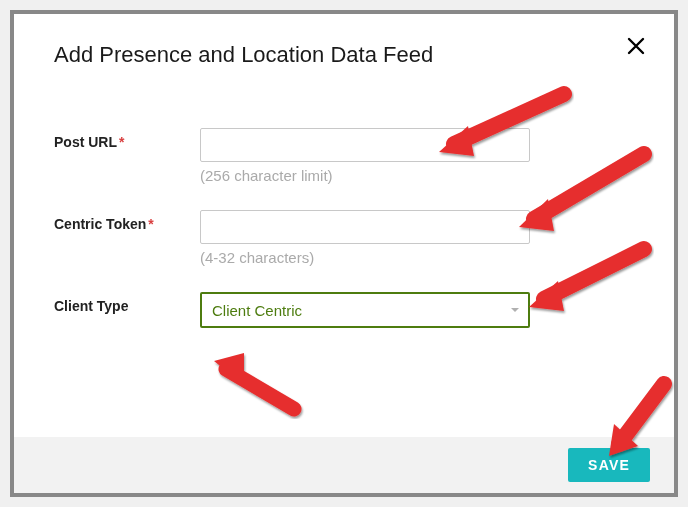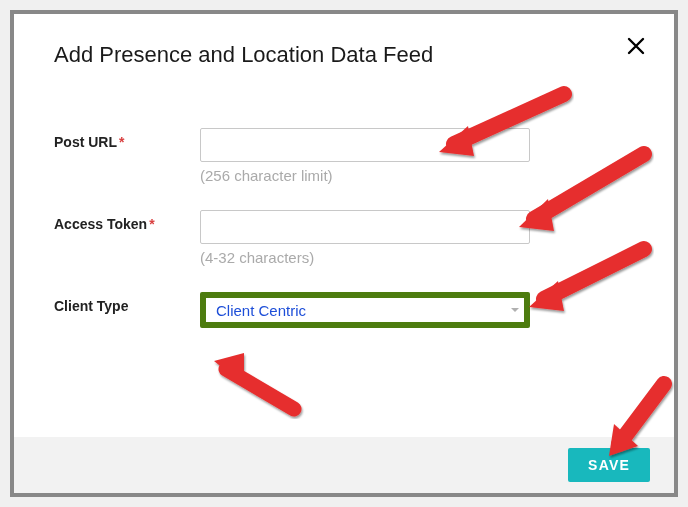--- a/index.html
+++ b/index.html
@@ -80,25 +80,25 @@
     font-size: 15px;
     margin-top: 5px;
   }
   .select-wrap {
     position: relative;
     width: 330px;
   }
   .select-box {
     width: 100%;
     height: 36px;
-    border: 6px solid #4d7c0f;
+    border: 2px solid #4d7c0f;
     border-radius: 2px;
     padding: 0 30px 0 10px;
     font-size: 15px;
-    color: #1d4ed8;
+    color: #4d7c0f;
     background: #fff;
     display: flex;
     align-items: center;
     cursor: pointer;
   }
   .select-caret {
     position: absolute;
     right: 10px;
     top: 50%;
     transform: translateY(-50%);
@@ -178,21 +178,21 @@
           <span>Post URL</span><span class="req">*</span>
         </div>
         <div class="field-col">
           <input class="text-input" type="text" value="" style="">
           <div class="hint">(256 character limit)</div>
         </div>
       </div>
 
       <div class="form-row">
         <div class="form-label">
-          <span>Access Token</span><span class="req">*</span>
+          <span>Centric Token</span><span class="req">*</span>
         </div>
         <div class="field-col">
           <input class="text-input" type="text" value="" style="">
           <div class="hint">(4-32 characters)</div>
         </div>
       </div>
 
       <div class="form-row">
         <div class="form-label">Client Type</div>
         <div class="field-col">

